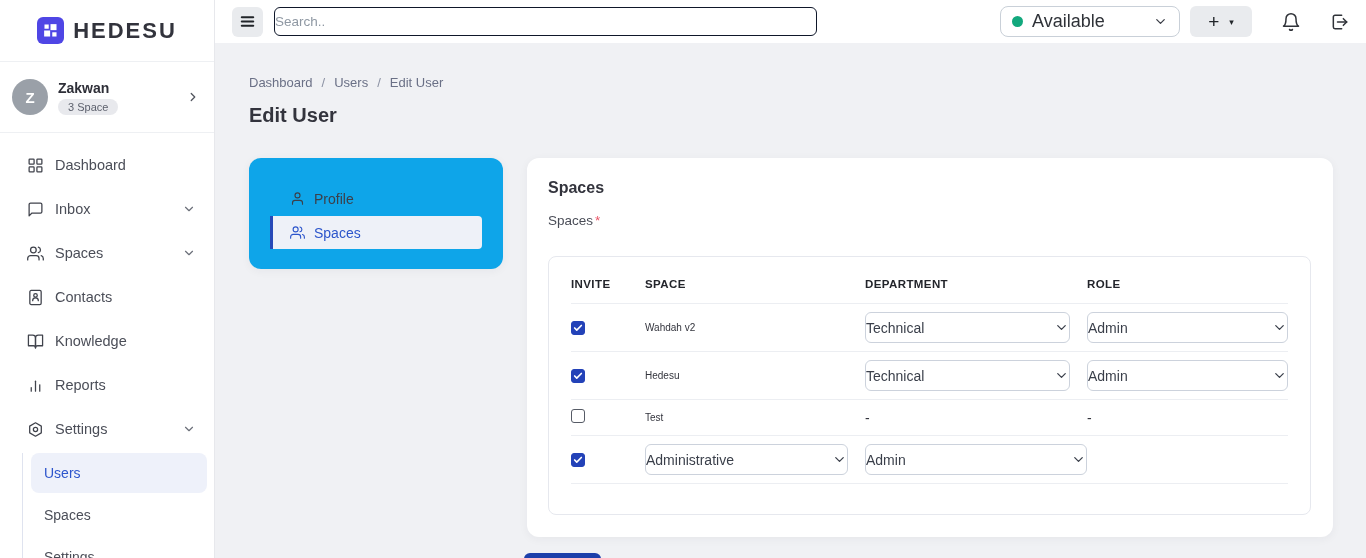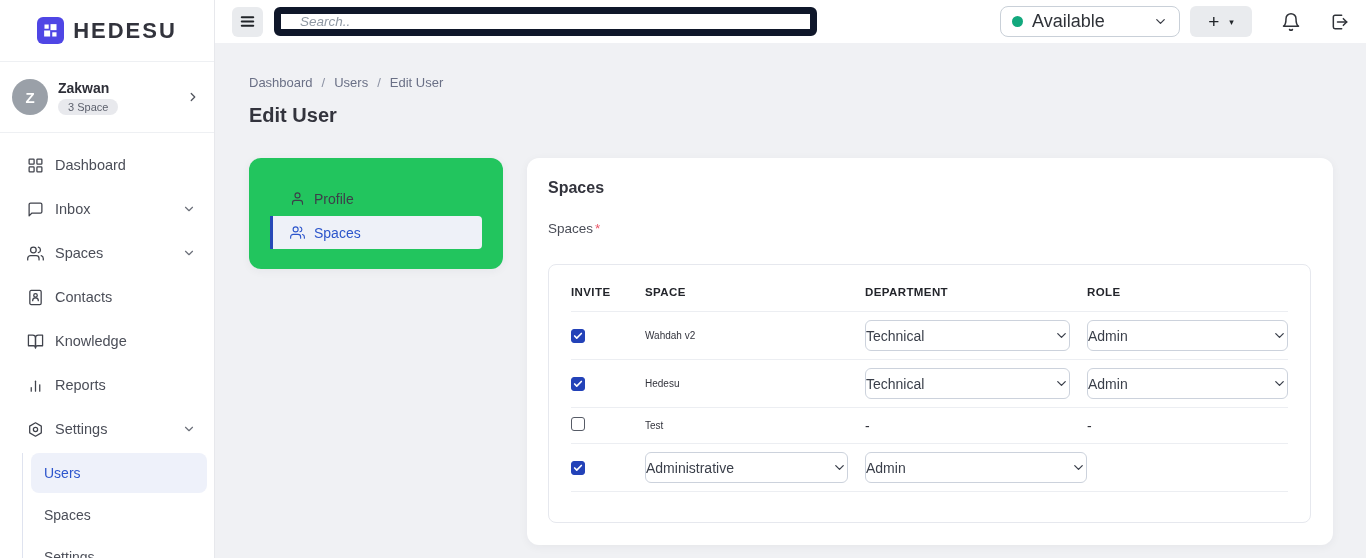--- a/index.html
+++ b/index.html
@@ -36,23 +36,23 @@
   .submenu-item { height:40px; margin:2px 0; display:flex; align-items:center;
     padding-left:13px; border-radius:8px; font-size:14px; color:#4b4e58; cursor:pointer; }
   .submenu-item.active { background:#eef1fa; color:#2d55cc; }
 
   
   .main { flex:1; display:flex; flex-direction:column; min-width:0; }
   .topbar { height:43px; background:#fff; display:flex; align-items:center;
     padding:0 16px 0 17px; }
   .hamburger { width:31px; height:30px; background:#e9ebee; border:none; border-radius:6px;
     display:flex; align-items:center; justify-content:center; cursor:pointer; color:#212529; }
-  .search { width:543px; height:29px; margin-left:11px; border:7px solid #0f172a;
-    border-radius:6px; padding:0 19px; font-size:13.5px; color:#3a3d46; outline:none;
-    font-family:inherit; background:#fff;font-style:italic; }
+  .search { width:543px; height:29px; margin-left:11px; border:1px solid #0f172a;
+    border-radius:6px; padding:0 0; font-size:13.5px; color:#3a3d46; outline:none;
+    font-family:inherit; background:#fff; }
   .search::placeholder { color:#8f98a3; }
   .tb-spacer { flex:1; }
   .status-select { width:180px; height:31px; border:1px solid #c9d0d8; border-radius:8px;
     display:flex; align-items:center; gap:9px; padding:0 11px; cursor:pointer; background:#fff; }
   .status-dot { width:11px; height:11px; border-radius:50%; }
   .status-label { font-size:18px; color:#2f3238; flex:1; }
   .status-select .schev { color:#3a3d46; }
   .add-btn { margin-left:10px; width:62px; height:31px; background:#e9ebee; border:none;
     border-radius:6px; display:flex; align-items:center; justify-content:center; gap:10px;
     cursor:pointer; color:#212529; }
@@ -61,33 +61,33 @@
   .icon-btn { margin-left:29px; color:#2f3238; cursor:pointer; background:none; border:none; }
 
   
   .content { flex:1; padding:32px 33px 0 34px; overflow:hidden; }
   .breadcrumb { display:flex; align-items:center; gap:9px; font-size:13px; color:#6a7086; }
   .crumb.link { cursor:pointer; }
   .crumb-sep { color:#8b91a3; }
   .page-title { margin-top:14px; font-size:20px; font-weight:700; color:#33343d; }
   .layout-row { display:flex; align-items:flex-start; gap:24px; margin-top:31px; }
 
-  .tabs-card { width:254px; background:#22c55e; border-radius:12px; padding:24px 21px 20px 21px;
+  .tabs-card { width:254px; background:#0ea5e9; border-radius:12px; padding:24px 21px 20px 21px;
     box-shadow:0 2px 10px rgba(40,44,60,.05); }
   .tab-item { height:33px; display:flex; align-items:center; gap:9px; font-size:14px;
     color:#3c3f49; border-left:3px solid transparent; padding-left:17px; cursor:pointer;
     border-radius:0 4px 4px 0; }
   .tab-item + .tab-item { margin-top:1px; }
   .tab-item.active { background:#eef1f8; color:#2c55cb; border-left-color:#2749b8; }
   .tab-item .ticon { color:inherit; }
 
   .panel-card { flex:1; background:#fff; border-radius:12px; padding:21px 22px 22px 21px;
     box-shadow:0 2px 10px rgba(40,44,60,.05); }
   .panel-heading { font-size:16px; font-weight:700; color:#33343d; }
-  .field-label { margin-top:24px; font-size:13.5px; color:#4a4d57; }
+  .field-label { margin-top:16px; font-size:13.5px; color:#4a4d57; }
   .req { color:#ea5567; margin-left:2px; }
   .table-box { margin-top:28px; border:1px solid #e6e8ee; border-radius:8px;
     padding:0 22px 30px 22px; }
   .t-row { display:grid; grid-template-columns:74px 220px 222px 1fr; align-items:center; }
   .t-head { padding:21px 0 13px 0; }
   .t-head .th { font-size:11.5px; font-weight:700; color:#23252b; letter-spacing:.4px; }
   .t-data { border-top:1px solid #eceef2; min-height:47px; padding:8px 0; }
   .t-data.no-selects { min-height:36px; padding:7px 0; }
   .t-data:last-child { border-bottom:1px solid #eceef2; }
   .cell-space { font-size:10px; color:#33343d; }

